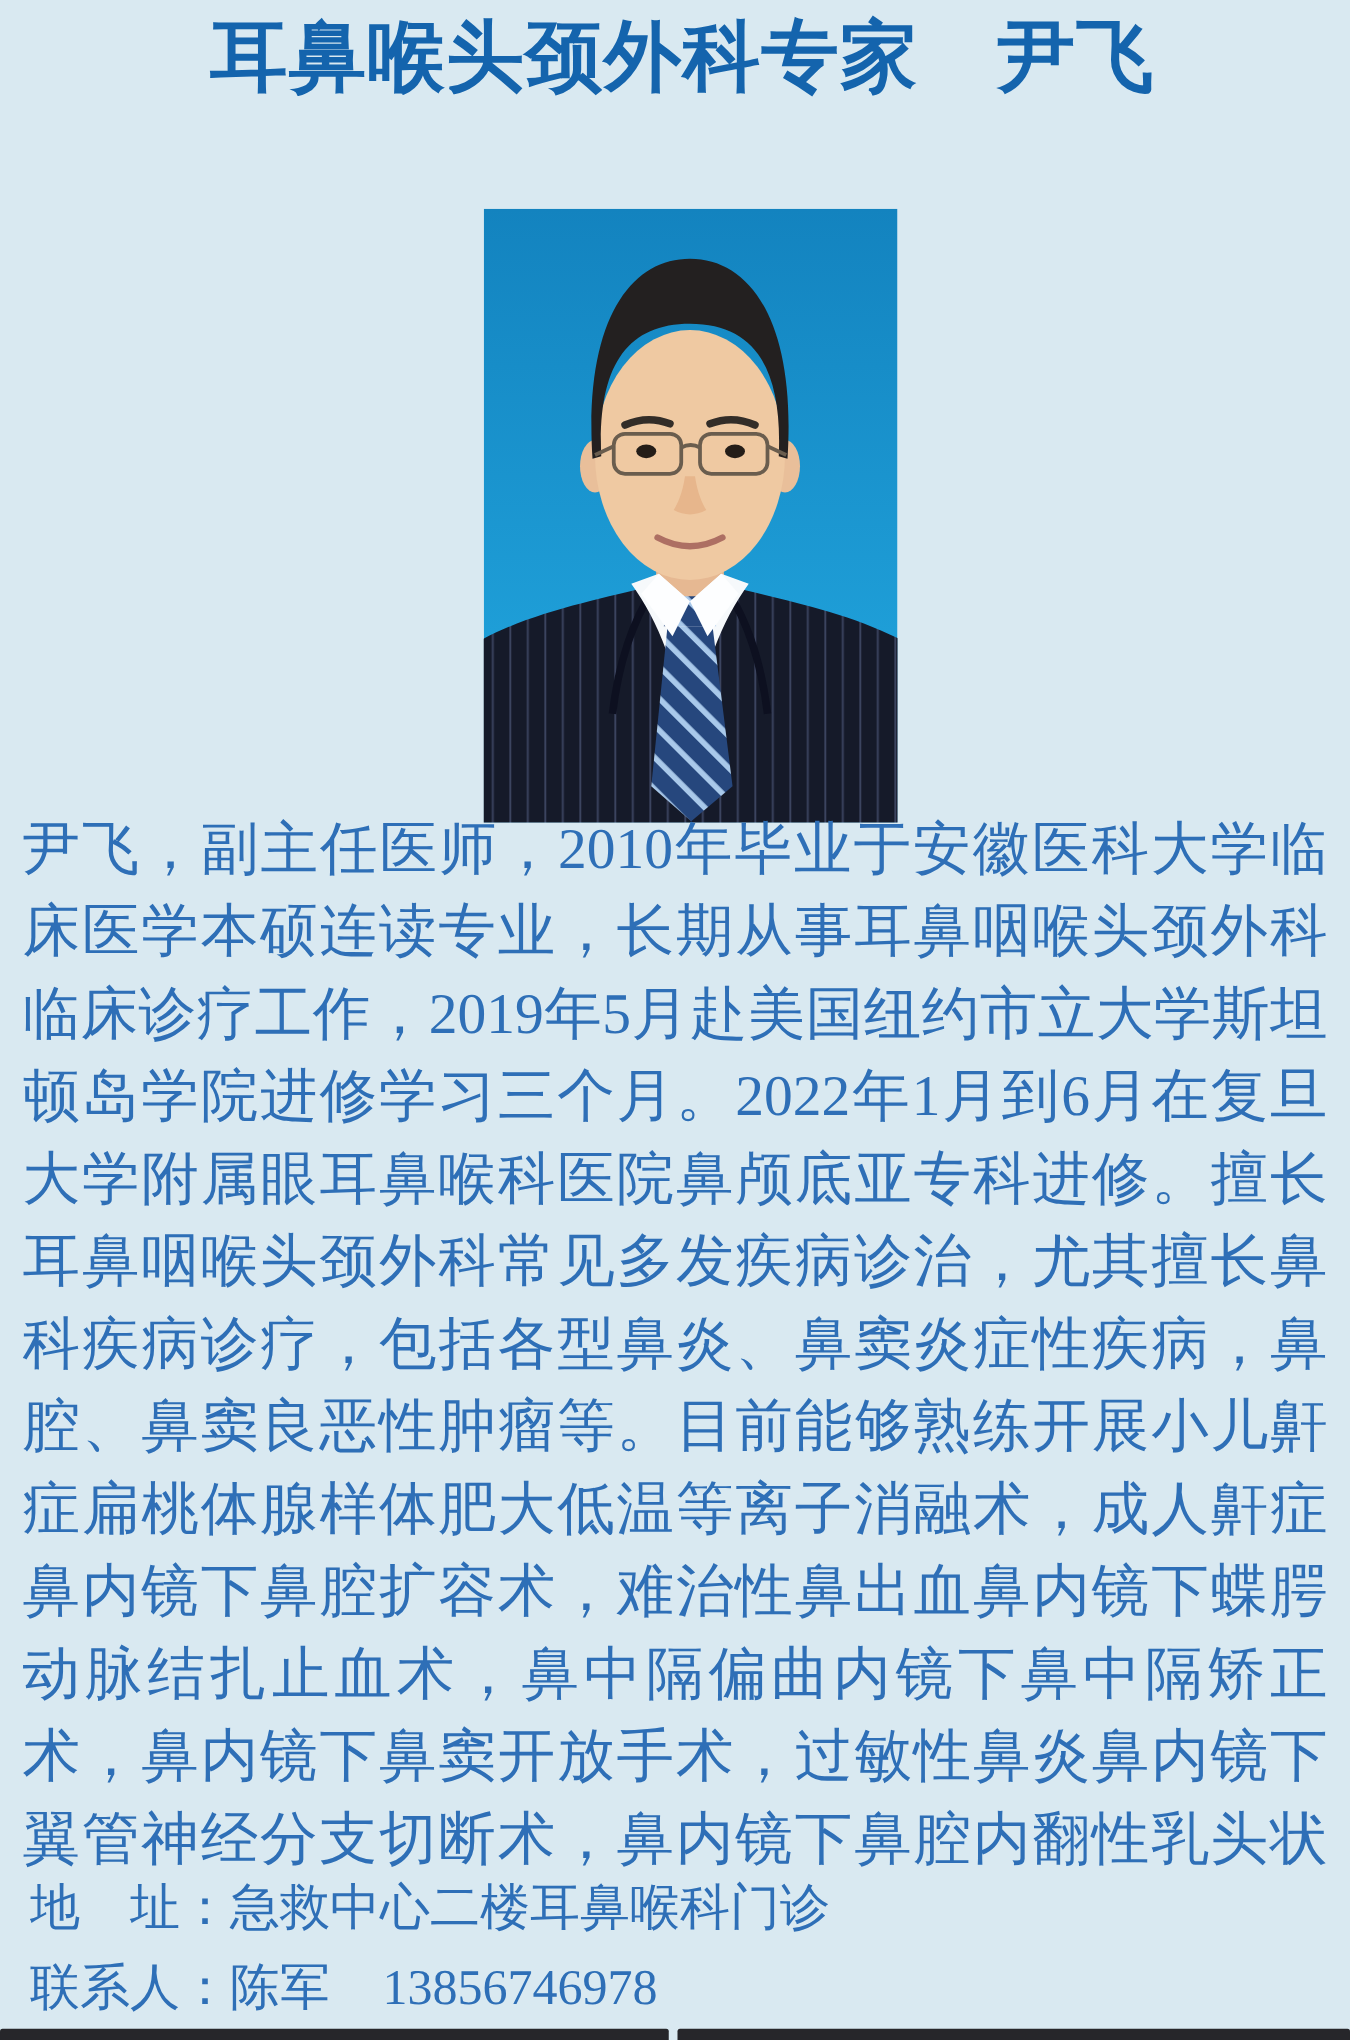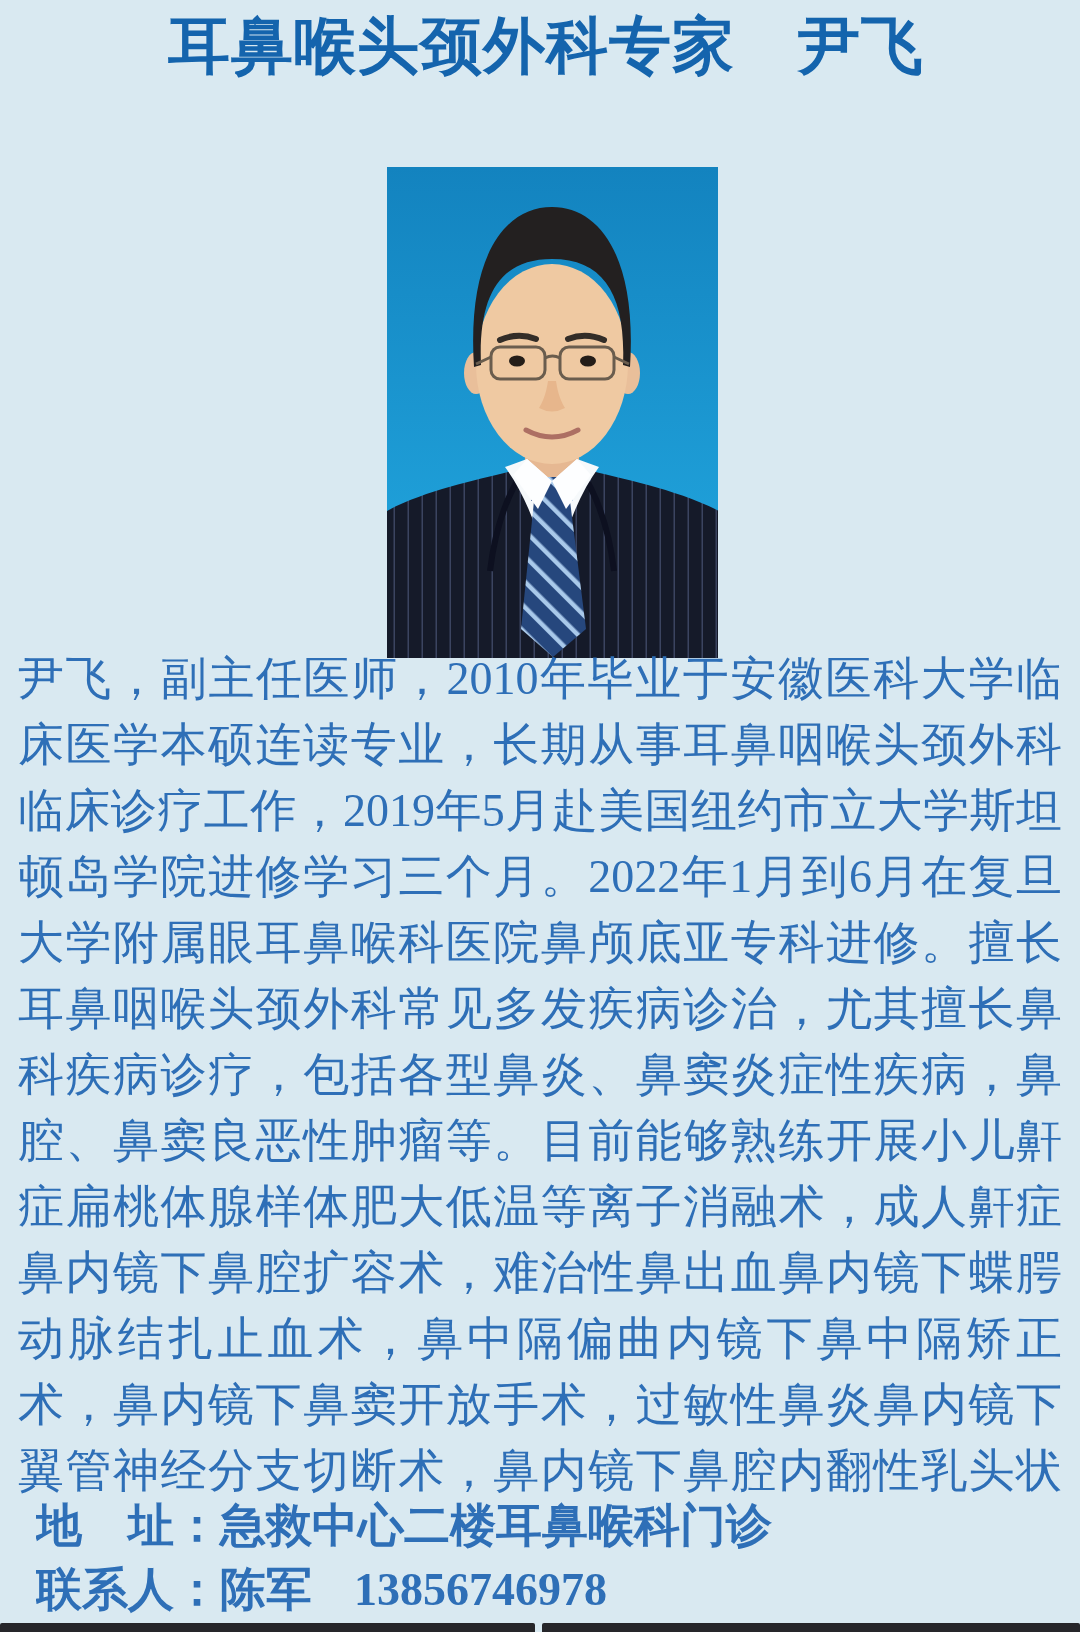--- a/index.html
+++ b/index.html
@@ -48,28 +48,27 @@
     width: 1044px;
     height: 852px;
     font-size: 46px;
     line-height: 66px;
     text-align: justify;
     color: var(--body-text);
     overflow: hidden;
   }
   .info-line {
     position: absolute;
-    left: 36px;
+    left: 24px;
     width: 1044px;
-    font-size: 46px;
+    font-size: 40px;
     line-height: 60px;
     color: var(--body-text);
     white-space: nowrap;
     overflow: hidden;
-    font-weight: bold;
   }
   .address-line { top: 1496px; }
   .contact-line { top: 1560px; }
   .contact-phone { margin-left: 42px; }
   .bottom-bar {
     position: absolute;
     top: 1623px;
     height: 9px;
     background: var(--bottom-bar);
     border-radius: 2px 2px 0 0;

